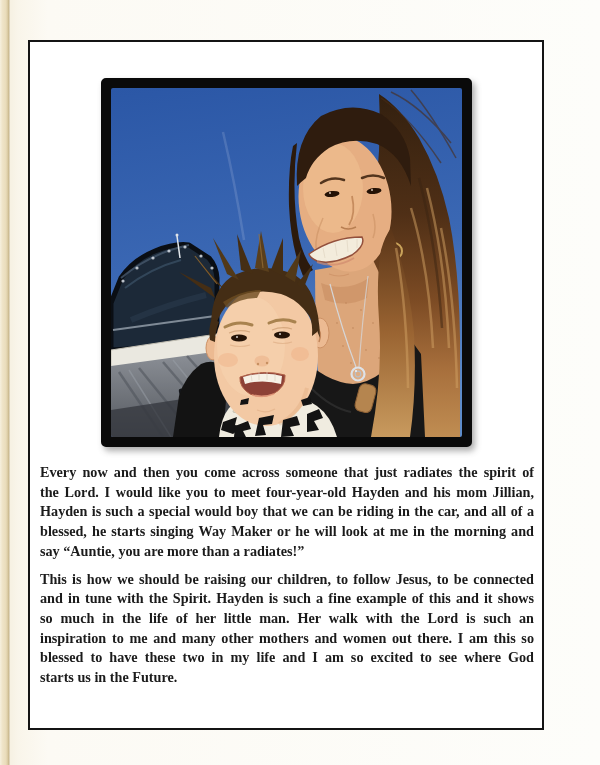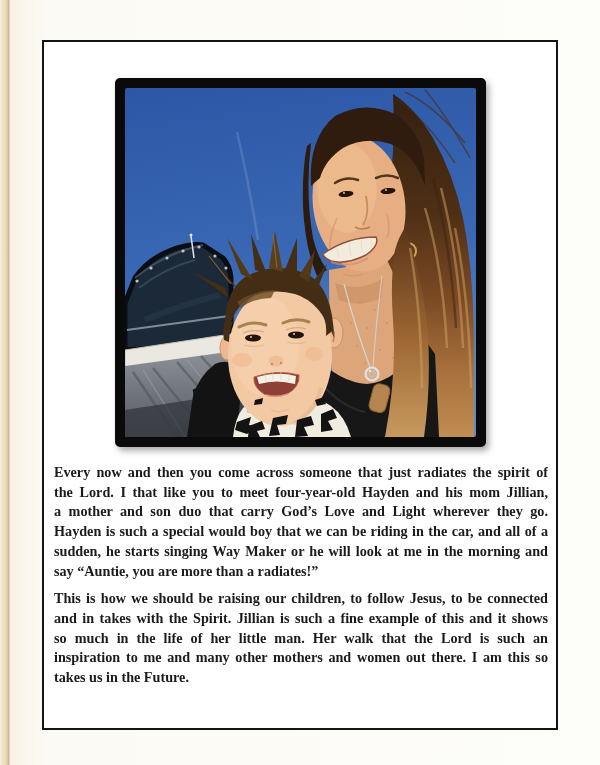--- a/index.html
+++ b/index.html
@@ -11,21 +11,21 @@
   }
   .canvas{
     position:relative;width:600px;height:765px;
     background:linear-gradient(90deg,#f3ecd9 0%,#f9f5ea 3%,#fcfaf4 8%,#fdfdfa 100%);
   }
   .edge-strip{
     position:absolute;left:0;top:0;width:10px;height:765px;
     background:linear-gradient(90deg,#f6f0de 0%,#efe4c8 25%,#e9dcba 60%,#d7c79f 80%,#c3b287 90%,#f8f5ec 100%);
   }
   .sheet{
-    position:absolute;left:42px;top:40px;
+    position:absolute;left:28px;top:40px;
     width:512px;height:686px;
     background:#ffffff;
     border:2px solid #141414;
   }
   figure.photo-frame{
     margin:36px auto 0;
     width:351px;height:349px;
     border:10px solid #0a0a0a;
     border-radius:5px;
     box-shadow:3px 4px 6px rgba(70,70,70,.45);
@@ -248,29 +248,29 @@
             <path d="M 130,312 L 138,310 L 137,316 L 129,317 Z"></path>
             <path d="M 190,312 L 199,309 L 201,316 L 192,318 Z"></path>
           </g>
         </g>
       </svg>
     </figure>
 
     <div class="article" id="article">
         <div class="para">
           <div class="line">Every now and then you come across someone that just radiates the spirit of</div>
-          <div class="line">the Lord. I that like you to meet four-year-old Hayden and his mom Jillian,</div>
-          <div class="line">a mother and son duo that carry God’s Love and Light wherever they go.</div>
+          <div class="line">the Lord. I would like you to meet four-year-old Hayden and his mom Jillian,</div>
           <div class="line">Hayden is such a special would boy that we can be riding in the car, and all of a</div>
-          <div class="line">sudden, he starts singing Way Maker or he will look at me in the morning and</div>
+          <div class="line">blessed, he starts singing Way Maker or he will look at me in the morning and</div>
           <div class="line last">say “Auntie, you are more than a radiates!”</div>
         </div>
         <div class="para">
           <div class="line">This is how we should be raising our children, to follow Jesus, to be connected</div>
-          <div class="line">and in takes with the Spirit.  Jillian is such a fine example of this and it shows</div>
-          <div class="line">so much in the life of her little man. Her walk that the Lord is such an</div>
+          <div class="line">and in tune with the Spirit.  Hayden is such a fine example of this and it shows</div>
+          <div class="line">so much in the life of her little man. Her walk with the Lord is such an</div>
           <div class="line">inspiration to me and many other mothers and women out there. I am this so</div>
-          <div class="line last">takes us in the Future.</div>
+          <div class="line">blessed to have these two in my life and I am so excited to see where God</div>
+          <div class="line last">starts us in the Future.</div>
         </div>
       </div>
 
   </div>
 </div>
 
 </body></html>

